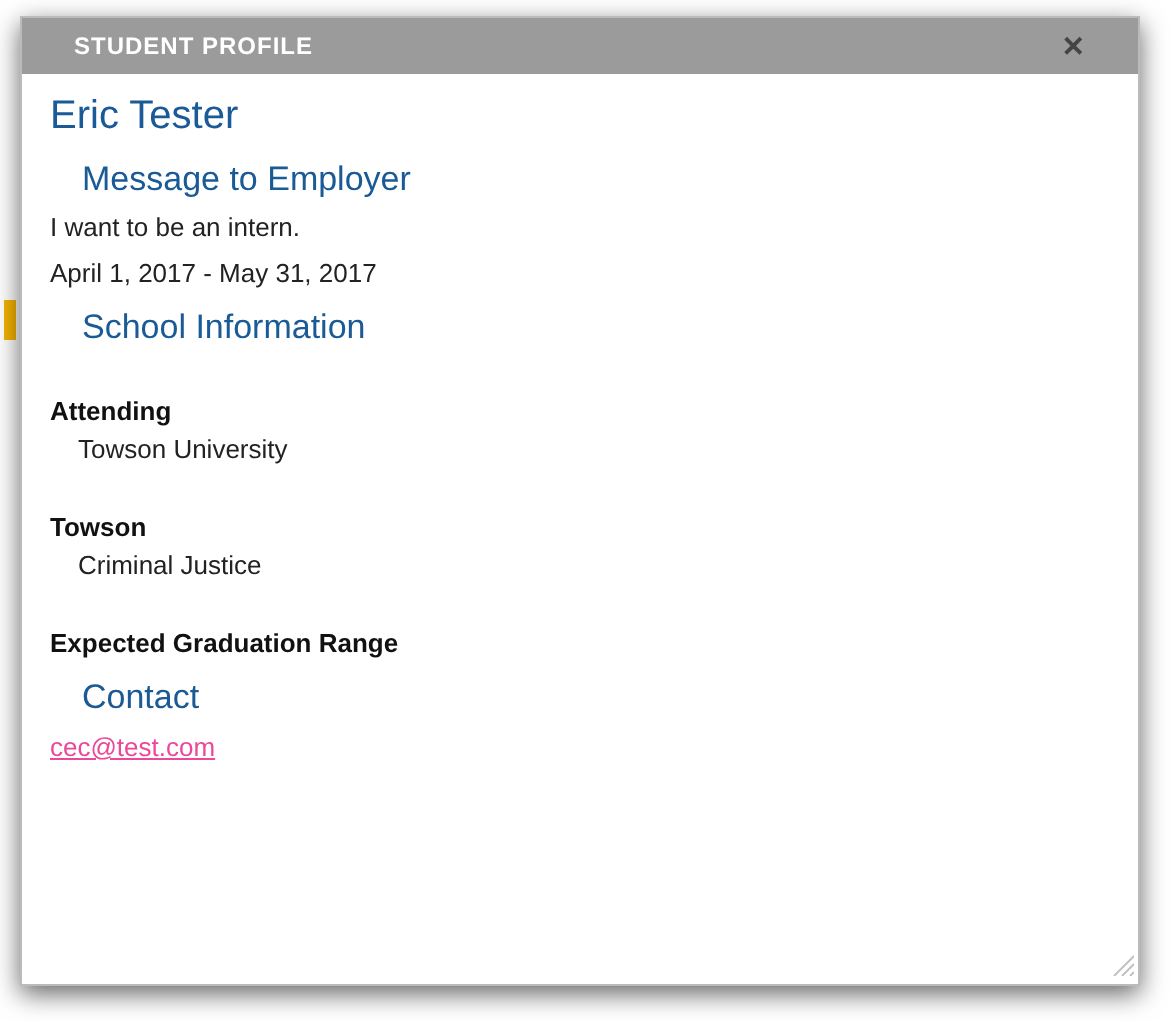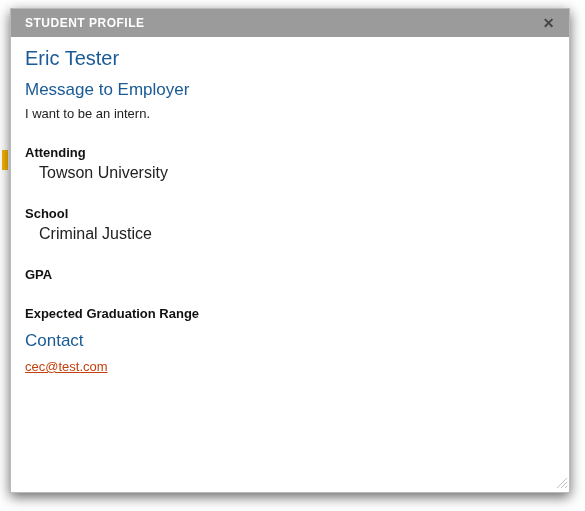--- a/index.html
+++ b/index.html
@@ -19,21 +19,21 @@
     background: #fff;
     border: 1px solid #bbb;
     box-shadow: 0 4px 12px rgba(0,0,0,0.6);
   }
   .titlebar {
     background: #9b9b9b;
     color: #fff;
     font-weight: bold;
     font-size: 12px;
     letter-spacing: 0.5px;
-    padding: 7px 14px;
+    padding: 7px 26px;
     display: flex;
     justify-content: space-between;
     align-items: center;
   }
   .close {
     color: #444;
     font-size: 14px;
     font-weight: bold;
     cursor: pointer;
     line-height: 1;
@@ -47,40 +47,40 @@
   h1.name {
     color: #1a5a96;
     font-weight: normal;
     font-size: 20px;
     margin: 4px 0 10px 0;
   }
   h2.section {
     color: #1a5a96;
     font-weight: normal;
     font-size: 17px;
-    margin: 10px 0 6px 0;
+    margin: 10px 0 6px 16px;
   }
   .bodytext {
     font-size: 13px;
     color: #222;
     margin-bottom: 8px;
   }
   .fieldlabel {
     font-size: 13px;
     font-weight: bold;
     color: #111;
     margin-top: 24px;
   }
   .fieldvalue {
-    font-size: 16px;
+    font-size: 13px;
     color: #222;
     margin: 4px 0 10px 14px;
   }
   a.email {
-    color: #c2410c;
+    color: #ec4899;
     font-size: 13px;
   }
   .resize {
     position: absolute;
     right: 2px;
     bottom: 2px;
     width: 12px;
     height: 12px;
     cursor: nwse-resize;
     opacity: 0.4;
@@ -105,29 +105,30 @@
   <div class="titlebar">
     <span>STUDENT PROFILE</span>
     <span class="close">✕</span>
   </div>
   <div class="content">
     <h1 class="name">Eric Tester</h1>
 
     <h2 class="section">Message to Employer</h2>
     <div class="bodytext">I want to be an intern.</div>
 
+    <div class="bodytext">April 1, 2017 - May 31, 2017</div>
 
+    <h2 class="section">School Information</h2>
 
     <div class="fieldlabel">Attending</div>
     <div class="fieldvalue">Towson University</div>
 
-    <div class="fieldlabel">School</div>
+    <div class="fieldlabel">Towson</div>
     <div class="fieldvalue">Criminal Justice</div>
 
-    <div class="fieldlabel">GPA</div>
 
     <div class="fieldlabel">Expected Graduation Range</div>
 
     <h2 class="section">Contact</h2>
     <a class="email" href="#">cec@test.com</a>
 
     <div class="resize">
       <svg viewBox="0 0 12 12" width="12" height="12">
         <line x1="2" y1="12" x2="12" y2="2" stroke="#666" stroke-width="1"></line>
         <line x1="6" y1="12" x2="12" y2="6" stroke="#666" stroke-width="1"></line>

